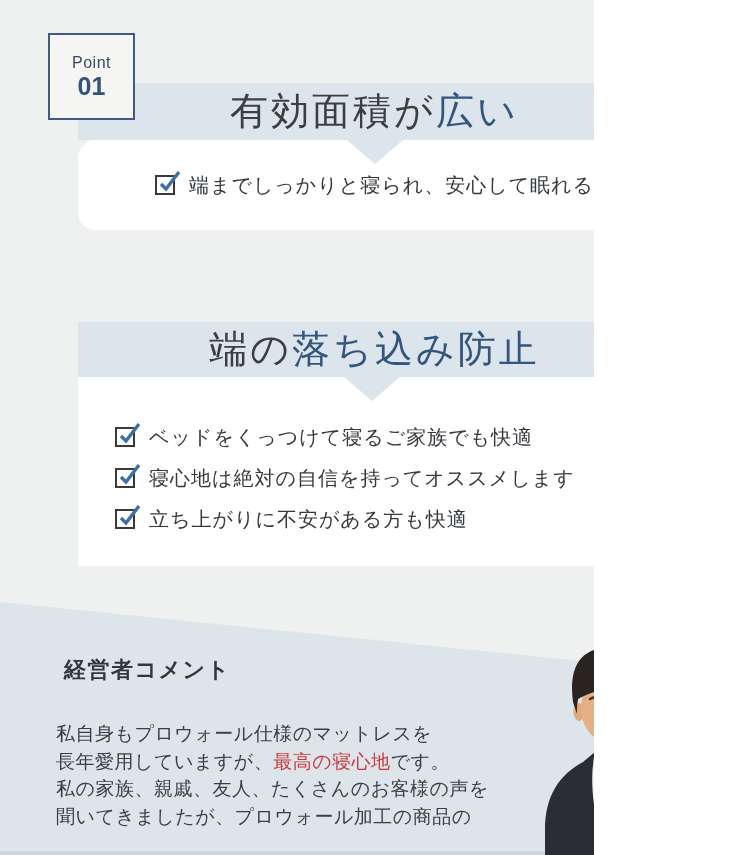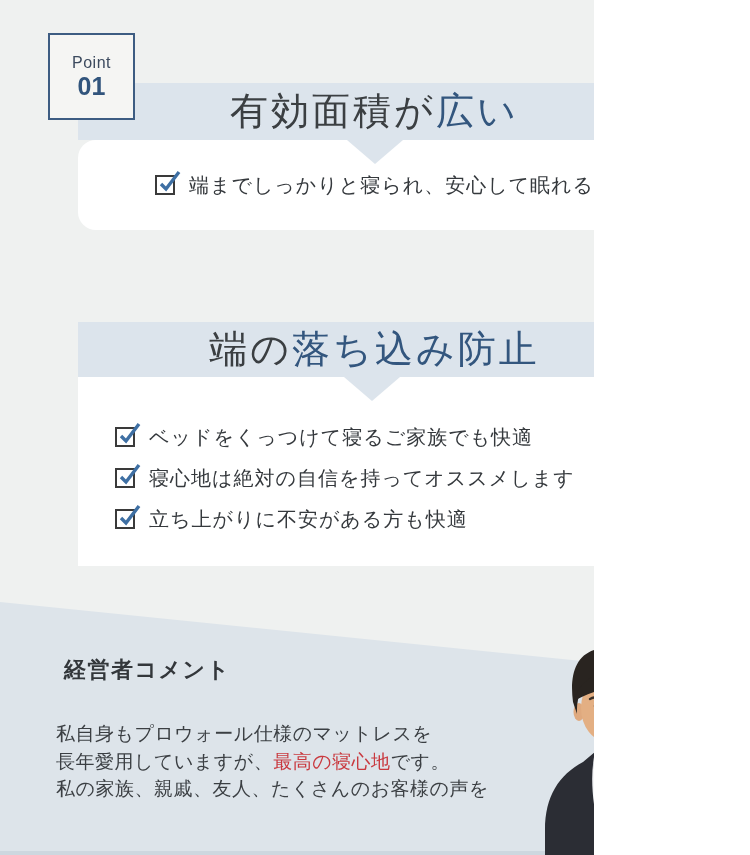--- a/index.html
+++ b/index.html
@@ -166,20 +166,21 @@
       <span>立ち上がりに不安がある方も快適</span>
     </div>
   </div>
   <div class="tri" id="tri2"></div>
 
   <div class="comment-heading">経営者コメント</div>
   <div class="comment-paragraph">
       <div class="c-line"><span>私自身もプロウォール仕様のマットレスを</span></div>
       <div class="c-line"><span>長年愛用していますが、</span><span class="red">最高の寝心地</span><span>です。</span></div>
       <div class="c-line"><span>私の家族、親戚、友人、たくさんのお客様の声を</span></div>
+      <div class="c-line"><span>聞いてきましたが、プロウォール加工の商品の</span></div>
     </div>
 
   <svg class="photo" viewBox="0 0 205 207">
 
     <path d="M50,86 L50,112 L78,112 L78,86 Q63,96 50,86 Z" fill="#d9a172"></path>
 
     <path d="M28,207 L28,142 Q32,120 50,107 L63,124 L78,105 Q94,116 98,140 L98,207 Z" fill="#f4f5f7"></path>
     <path d="M63,124 L61,207" stroke="#e0e2e6" stroke-width="1.5" fill="none"></path>
     <circle cx="63" cy="144" r="2.2" fill="#555c66"></circle>
     <circle cx="62" cy="168" r="2.2" fill="#555c66"></circle>

